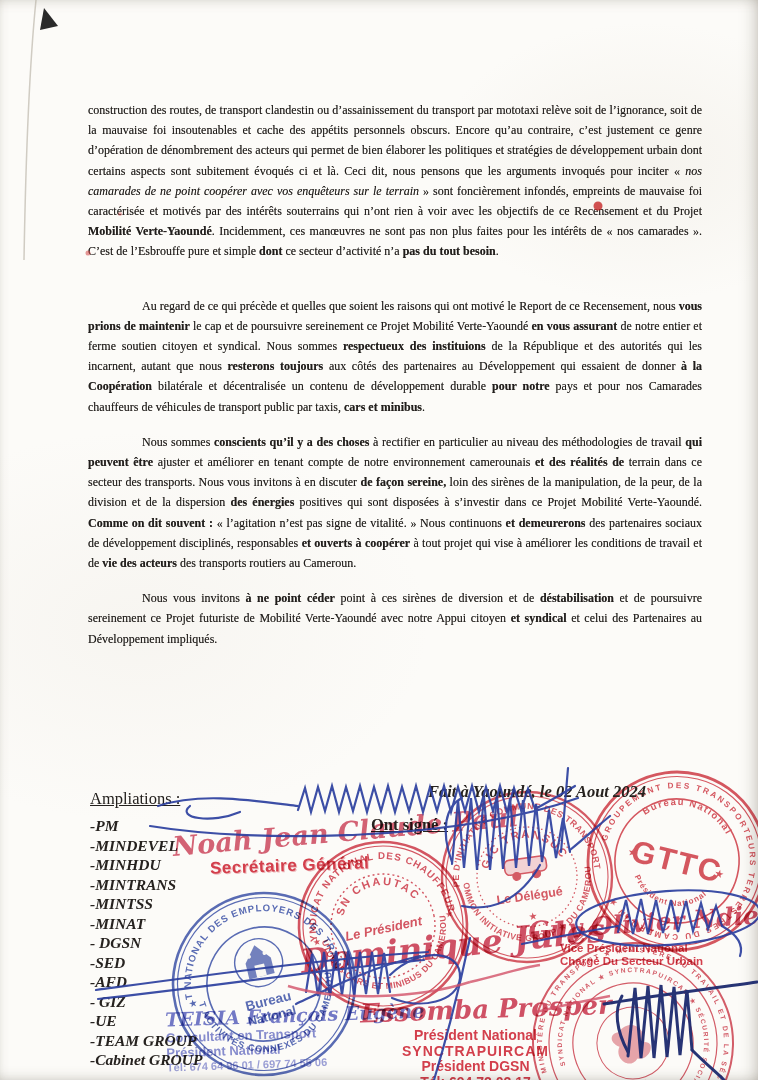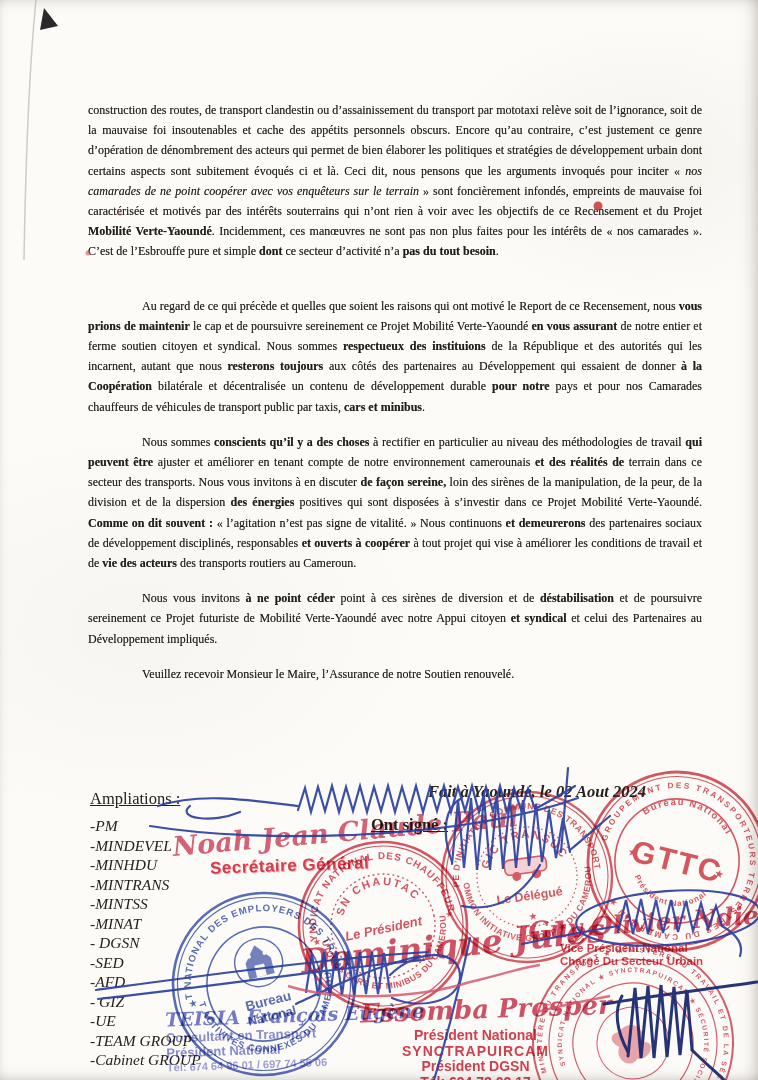--- a/index.html
+++ b/index.html
@@ -23,21 +23,21 @@
   }
   .body-text p{margin:0 0 15px 0;}
   .body-text p.first{margin-bottom:34px;}
   .body-text p.indent{text-indent:54px;}
   .b{font-weight:700;}
   .i{font-style:italic;}
   .amp-label{position:absolute;left:90px;top:789px;font-size:16.5px;color:#23201d;text-decoration:underline;}
   .date-line{position:absolute;left:428px;top:782px;font-size:16.5px;font-weight:700;font-style:italic;color:#26221f;z-index:3;}
   .signed-label{position:absolute;left:371px;top:815px;font-size:16.5px;font-weight:700;color:#26221f;text-decoration:underline;z-index:3;}
   .amp-list{position:absolute;left:90px;top:816px;z-index:3;}
-  .amp-item{font-size:15.5px;line-height:19.5px;font-weight:400;font-style:italic;color:#26221f;}
+  .amp-item{font-size:15.5px;line-height:19.5px;font-weight:700;font-style:italic;color:#26221f;}
   .stamp{position:absolute;mix-blend-mode:multiply;opacity:.86;filter:blur(.25px);z-index:2;}
   .stamp text{font-family:"Liberation Sans", sans-serif;}
   .script{
     position:absolute;mix-blend-mode:multiply;z-index:4;color:#d25268;
     font-family:"DejaVu Serif", serif;font-style:italic;font-weight:700;white-space:nowrap;
   }
   .stampline{
     position:absolute;mix-blend-mode:multiply;z-index:4;color:#d6404e;
     font-family:"Liberation Sans", sans-serif;font-weight:700;white-space:nowrap;text-align:center;
   }
@@ -50,21 +50,20 @@
 </head>
 <body>
 
 <div class="page">
 
   <div class="body-text">
     <p class="first"><span>construction des routes, de transport clandestin ou d’assainissement du transport par mototaxi relève soit de l’ignorance, soit de la mauvaise foi insoutenables et cache des appétits personnels obscurs. Encore qu’au contraire, c’est justement ce genre d’opération de dénombrement des acteurs qui permet de bien élaborer les politiques et stratégies de développement urbain dont certains aspects sont subitement évoqués ci et là. Ceci dit, nous pensons que les arguments invoqués pour inciter « </span><span class="i">nos camarades de ne point coopérer avec vos enquêteurs sur le terrain</span><span> » sont foncièrement infondés, empreints de mauvaise foi caractérisée et motivés par des intérêts souterrains qui n’ont rien à voir avec les objectifs de ce Recensement et du Projet </span><span class="b">Mobilité Verte-Yaoundé</span><span>. Incidemment, ces manœuvres ne sont pas non plus faites pour les intérêts de « nos camarades ». C’est de l’Esbrouffe pure et simple </span><span class="b">dont</span><span> ce secteur d’activité n’a </span><span class="b">pas du tout besoin</span><span>.</span></p>
     <p class="indent"><span>Au regard de ce qui précède et quelles que soient les raisons qui ont motivé le Report de ce Recensement, nous </span><span class="b">vous prions de maintenir</span><span> le cap et de poursuivre sereinement ce Projet Mobilité Verte-Yaoundé </span><span class="b">en vous assurant</span><span> de notre entier et ferme soutien citoyen et syndical. Nous sommes </span><span class="b">respectueux des instituions</span><span> de la République et des autorités qui les incarnent, autant que nous </span><span class="b">resterons toujours</span><span> aux côtés des partenaires au Développement qui essaient de donner </span><span class="b">à la Coopération</span><span> bilatérale et décentralisée un contenu de développement durable </span><span class="b">pour notre</span><span> pays et pour nos Camarades chauffeurs de véhicules de transport public par taxis, </span><span class="b">cars et minibus</span><span>.</span></p>
     <p class="indent"><span>Nous sommes </span><span class="b">conscients qu’il y a des choses</span><span> à rectifier en particulier au niveau des méthodologies de travail </span><span class="b">qui peuvent être</span><span> ajuster et améliorer en tenant compte de notre environnement camerounais </span><span class="b">et des réalités de</span><span> terrain dans ce secteur des transports. Nous vous invitons à en discuter </span><span class="b">de façon sereine,</span><span> loin des sirènes de la manipulation, de la peur, de la division et de la dispersion </span><span class="b">des énergies</span><span> positives qui sont disposées à s’investir dans ce Projet Mobilité Verte-Yaoundé. </span><span class="b">Comme on dit souvent :</span><span> « l’agitation n’est pas signe de vitalité. » Nous continuons </span><span class="b">et demeurerons</span><span> des partenaires sociaux de développement disciplinés, responsables </span><span class="b">et ouverts à coopérer</span><span> à tout projet qui vise à améliorer les conditions de travail et de </span><span class="b">vie des acteurs</span><span> des transports routiers au Cameroun.</span></p>
     <p class="indent"><span>Nous vous invitons </span><span class="b">à ne point céder</span><span> point à ces sirènes de diversion et de </span><span class="b">déstabilisation</span><span> et de poursuivre sereinement ce Projet futuriste de Mobilité Verte-Yaoundé avec notre Appui citoyen </span><span class="b">et syndical</span><span> et celui des Partenaires au Développement impliqués.</span></p>
-    <p class="indent"><span>Veuillez recevoir Monsieur le Maire, l’Assurance de notre Soutien renouvelé.</span></p>
   </div>
 
   <div class="amp-label">Ampliations :</div>
   <div class="date-line">Fait à Yaoundé, le 02 Aout 2024</div>
   <div class="signed-label">Ont signé :</div>
   <div class="amp-list">
       <div class="amp-item">-PM</div>
       <div class="amp-item">-MINDEVEL</div>
       <div class="amp-item">-MINHDU</div>
       <div class="amp-item">-MINTRANS</div>

